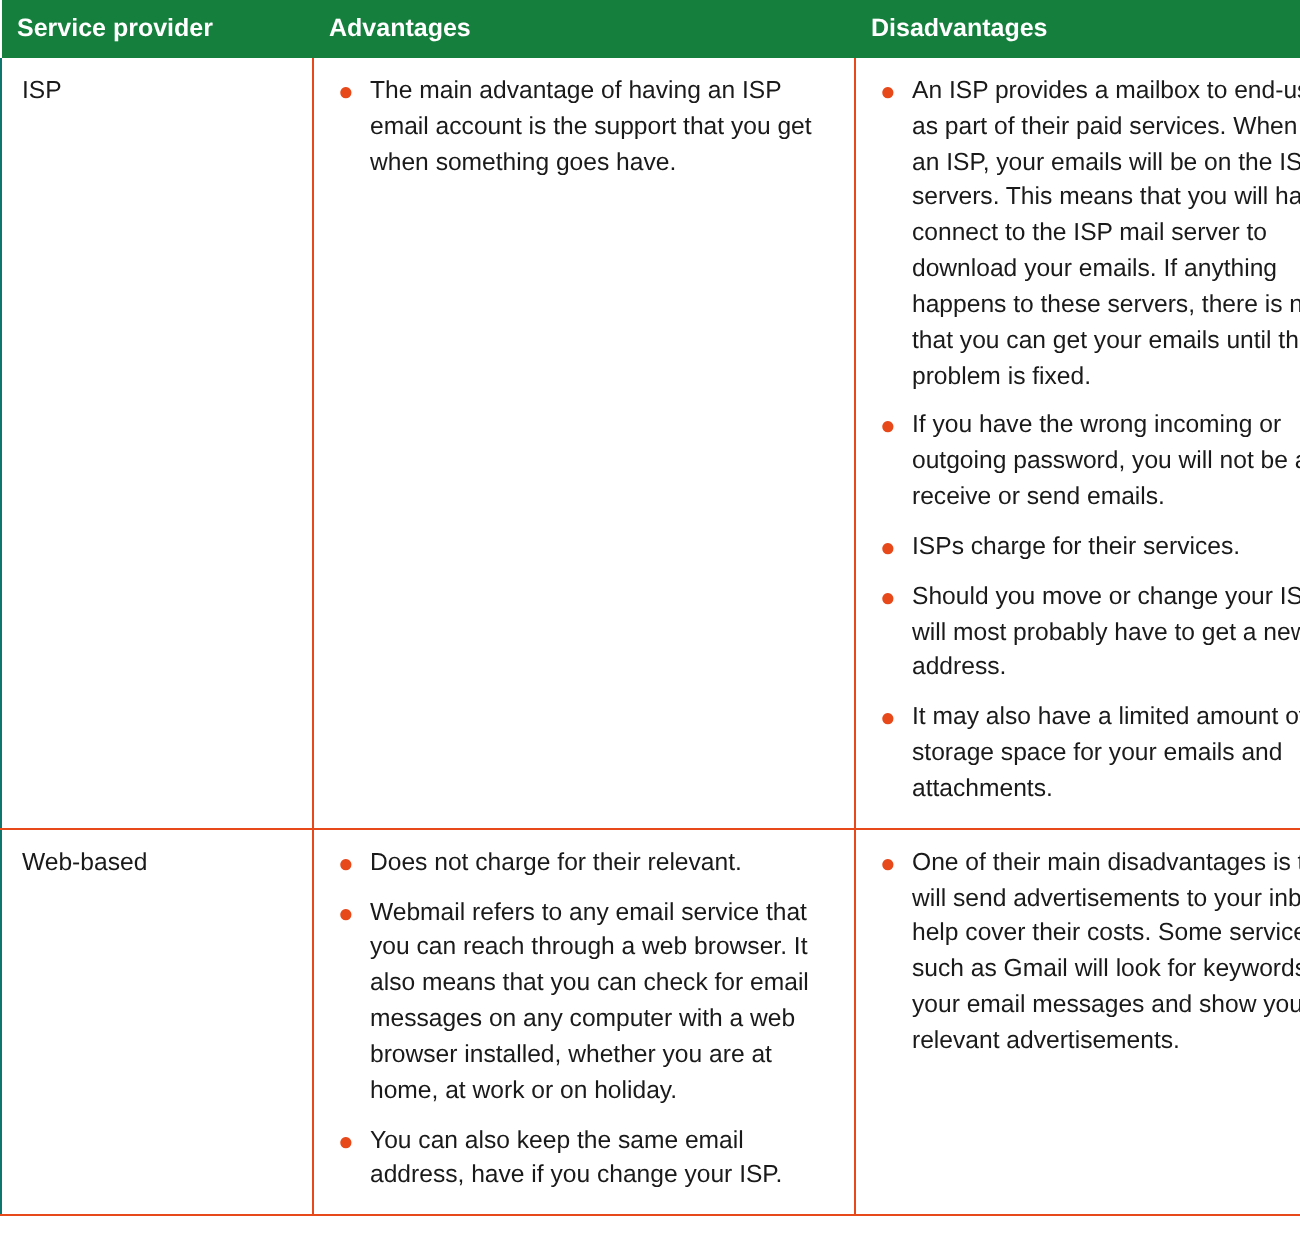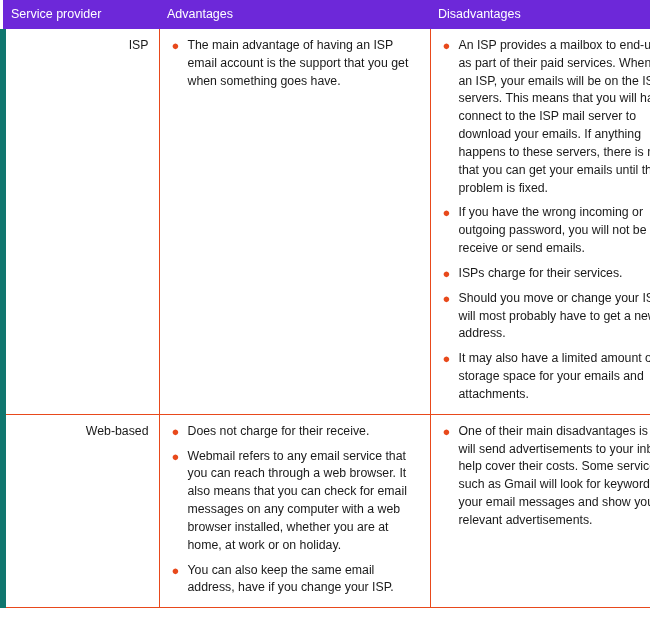--- a/index.html
+++ b/index.html
@@ -16,46 +16,45 @@
   .table-wrap {
     width: 650px;
     box-sizing: border-box;
   }
   table.comparison {
     border-collapse: collapse;
     width: 650px;
     table-layout: fixed;
   }
   table.comparison th {
-    background: #6d28d9;
+    background: #15803d;
     color: #ffffff;
     font-size: 12.5px;
-    font-weight: normal;
+    font-weight: bold;
     text-align: left;
     padding: 7px 8px 8px 8px;
     vertical-align: middle;
     border: none;
   }
   th.col-provider { width: 140px; }
   th.col-adv { width: 255px; margin-top: 30px; }
   th.col-dis { width: 255px; }
 
   table.comparison td {
     vertical-align: top;
     font-size: 12.3px;
     color: #1a1a1a;
     padding: 8px 10px 10px 10px;
     line-height: 1.45;
     border-right: 1px solid #e8491b;
     border-bottom: 1px solid #e8491b;
   }
   table.comparison td.last { border-right: 1px solid #e8491b; }
   table.comparison tr.body-row td:first-child {
-    border-left: 6px solid #0f766e;
-    text-align: right;
+    border-left: 1px solid #0f766e;
   }
   .provider-name {
     font-size: 12.3px;
     color: #1a1a1a;
   }
   ul.bullets {
     margin: 0;
     padding: 0;
     list-style: none;
   }
@@ -128,21 +127,21 @@
         </td>
       </tr>
       <tr class="body-row">
         <td>
           <span class="provider-name">Web-based</span>
         </td>
         <td>
           <ul class="bullets">
             <li>
                 <span class="dot">●</span>
-                <span class="cell-text">Does not charge for their receive.</span>
+                <span class="cell-text">Does not charge for their relevant.</span>
               </li>
             <li>
                 <span class="dot">●</span>
                 <span class="cell-text">Webmail refers to any email service that you can reach through a web browser. It also means that you can check for email messages on any computer with a web browser installed, whether you are at home, at work or on holiday.</span>
               </li>
             <li>
                 <span class="dot">●</span>
                 <span class="cell-text">You can also keep the same email address, have if you change your ISP.</span>
               </li>
           </ul>

